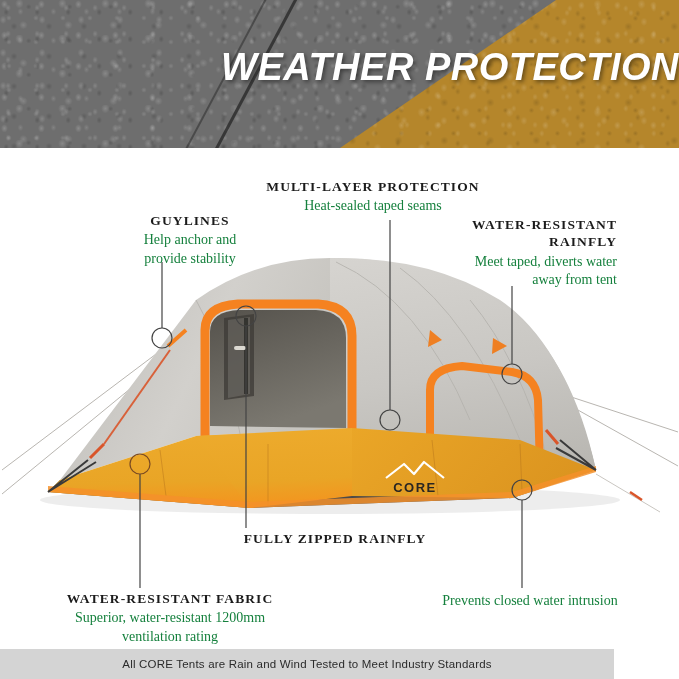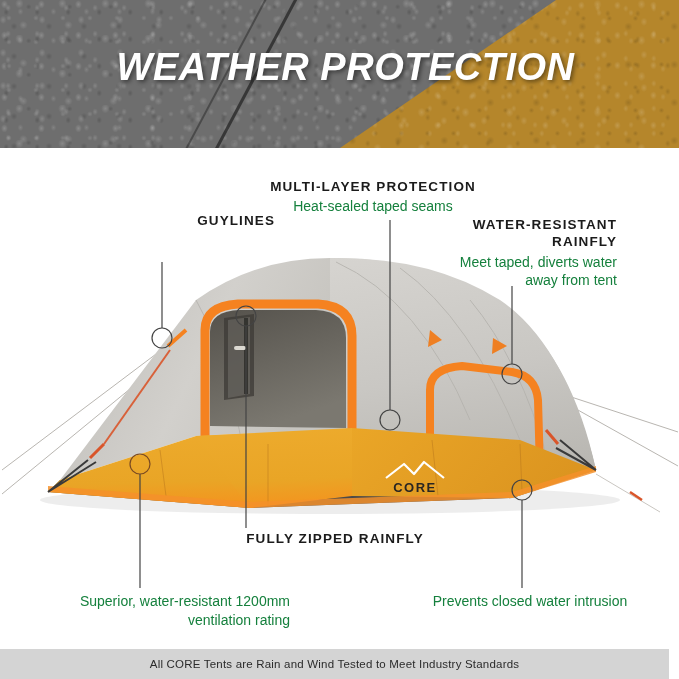--- a/index.html
+++ b/index.html
@@ -79,49 +79,49 @@
   .seam-b {
     left: 268px; top: -6px;
     width: 320px; height: 2px;
     transform: rotate(118deg);
     opacity: .55;
   }
   #banner-title {
     position: absolute;
     left: 0; right: 0;
     top: 46px;
-    text-align: center;
+    text-align: right;
     color: #ffffff;
     font-size: 38px;
     font-weight: bold;
     font-style: italic;
     letter-spacing: .5px;
     text-shadow: 2px 2px 4px rgba(0,0,0,.45);
     white-space: nowrap;
     padding-left: 12px;
   }
 
   
-  .callout { position: absolute; }
+  .callout { position: absolute; font-family: Liberation Serif, serif; }
   .callout .c-title {
     color: #1b1b1b;
     font-size: 13.5px;
     font-weight: bold;
     letter-spacing: 1.1px;
     line-height: 1.28;
     white-space: pre-line;
   }
   .callout .c-desc {
     color: #15803d;
     font-size: 14px;
     line-height: 1.35;
     margin-top: 2px;
     white-space: pre-line;
   }
-  .align-left   { text-align: right; }
+  .align-left   { text-align: center; }
   .align-right  { text-align: right; }
   .align-center { text-align: center; }
 
   #co-guylines      { left: 105px; top: 212px; width: 170px; }
   #co-multilayer    { left: 228px; top: 178px; width: 290px; }
   #co-rainfly       { left: 417px; top: 216px; width: 200px; }
   #co-windows       { left: 190px; top: 530px; width: 290px; }
   #co-fabric        { left: 50px;  top: 590px; width: 240px; }
   #co-floor         { left: 405px; top: 590px; width: 250px; }
 
@@ -130,21 +130,21 @@
     position: absolute;
     left: 0; top: 0;
     width: 679px; height: 679px;
     pointer-events: none;
   }
 
   
   #footer {
     position: absolute;
     left: 0; bottom: 0;
-    width: 669px;
+    width: 614px;
     height: 30px;
     background: #d4d4d4;
     display: flex;
     align-items: center;
     justify-content: center;
   }
   #footer-text {
     color: #2b2b2b;
     font-size: 11.5px;
     letter-spacing: .2px;
@@ -287,39 +287,42 @@
       <path d="M 140 588 L 140 474"></path>
       <circle cx="140" cy="464" r="10" stroke="#7a4a22"></circle>
 
       <path d="M 522 588 L 522 500"></path>
       <circle cx="522" cy="490" r="10"></circle>
     </g>
   </svg>
 
   <div class="callout align-left" id="co-guylines">
     <div class="c-title">GUYLINES</div>
+    <div class="c-desc">Help anchor and
+provide stability</div>
   </div>
 
   <div class="callout align-center" id="co-multilayer">
     <div class="c-title">MULTI-LAYER PROTECTION</div>
     <div class="c-desc">Heat-sealed taped seams</div>
   </div>
 
   <div class="callout align-right" id="co-rainfly">
     <div class="c-title">WATER-RESISTANT
 RAINFLY</div>
     <div class="c-desc">Meet taped, diverts water
 away from tent</div>
   </div>
 
   <div class="callout align-center" id="co-windows">
     <div class="c-title">FULLY ZIPPED RAINFLY</div>
   </div>
 
   <div class="callout align-left" id="co-fabric">
+    <div class="c-title">WATER-RESISTANT FABRIC</div>
     <div class="c-desc">Superior, water-resistant 1200mm
 ventilation rating</div>
   </div>
 
   <div class="callout align-center" id="co-floor">
     <div class="c-desc">Prevents closed water intrusion</div>
   </div>
 
   <div id="footer">
     <span id="footer-text">All CORE Tents are Rain and Wind Tested to Meet Industry Standards</span>

